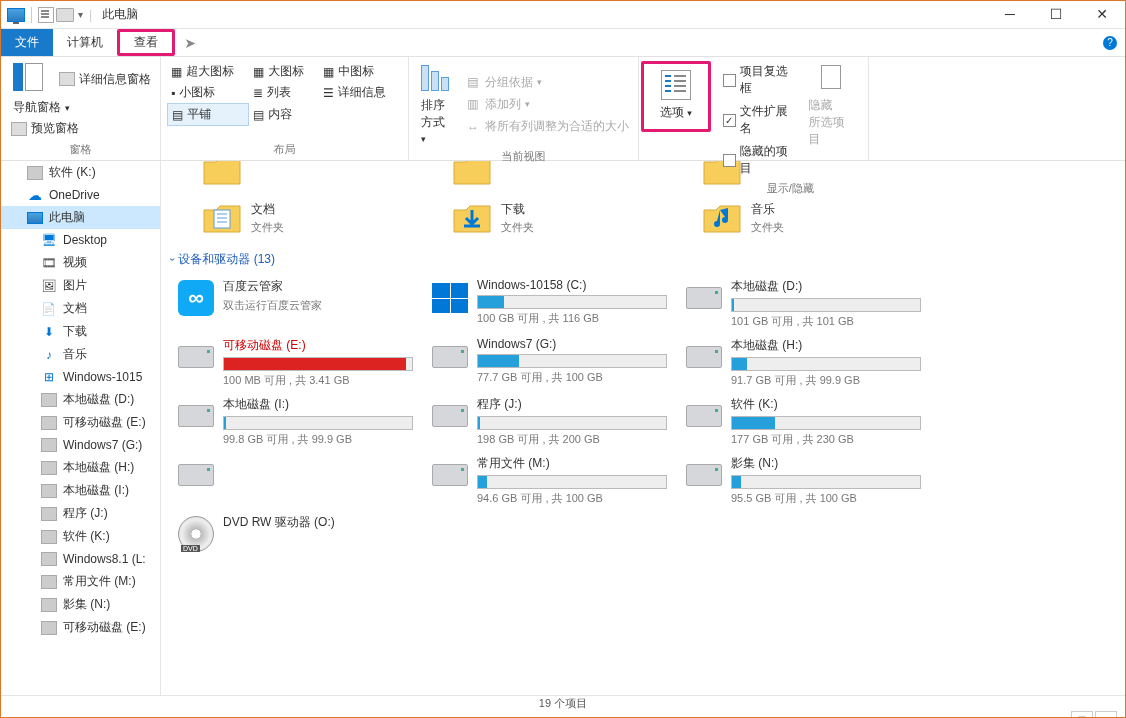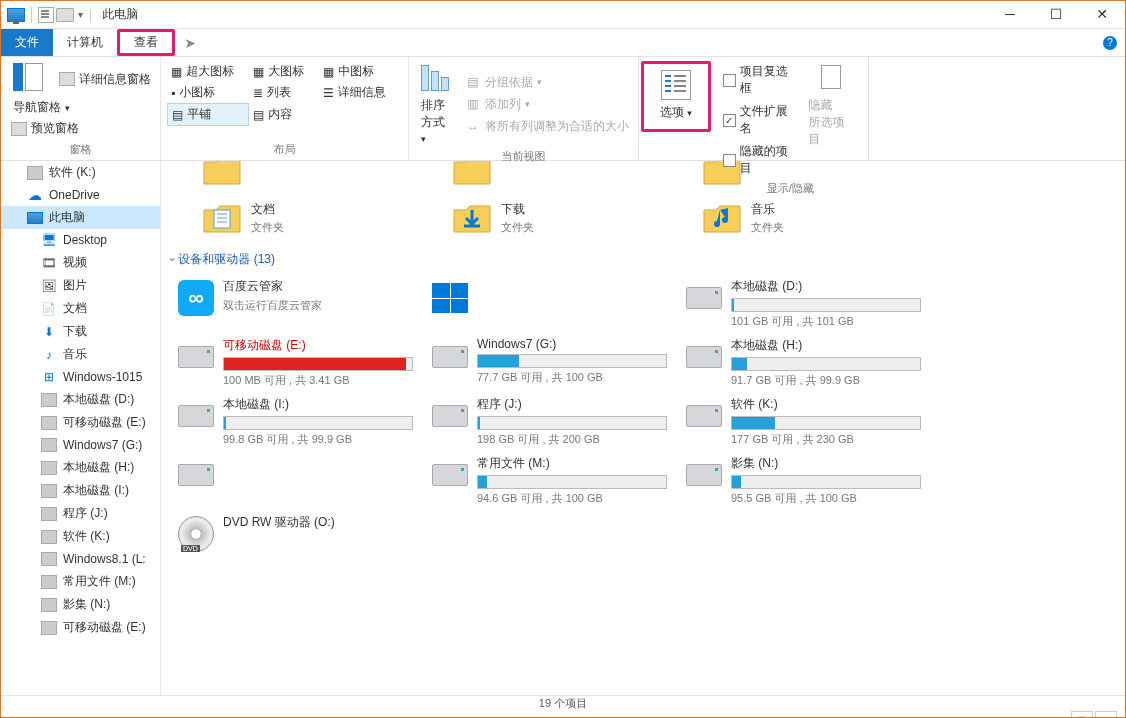--- a/index.html
+++ b/index.html
@@ -503,20 +503,27 @@
         </div>
         <div class="drive-item">
           <div class="d-ico">
             <div class="winflag">
               <div></div>
               <div></div>
               <div></div>
               <div></div>
             </div>
           </div>
+          <div class="d-text">
+            <div class="d-name">Windows-10158 (C:)</div>
+            <div class="bar">
+              <div class="fill" style="width:14%;background:#26a0da"></div>
+            </div>
+            <div class="d-stat">100 GB 可用 , 共 116 GB</div>
+          </div>
         </div>
         <div class="drive-item">
           <div class="d-ico">
             <div class="hdd"></div>
           </div>
           <div class="d-text">
             <div class="d-name">本地磁盘 (D:)</div>
             <div class="bar">
               <div class="fill" style="width:1%;background:#26a0da"></div>
             </div>

